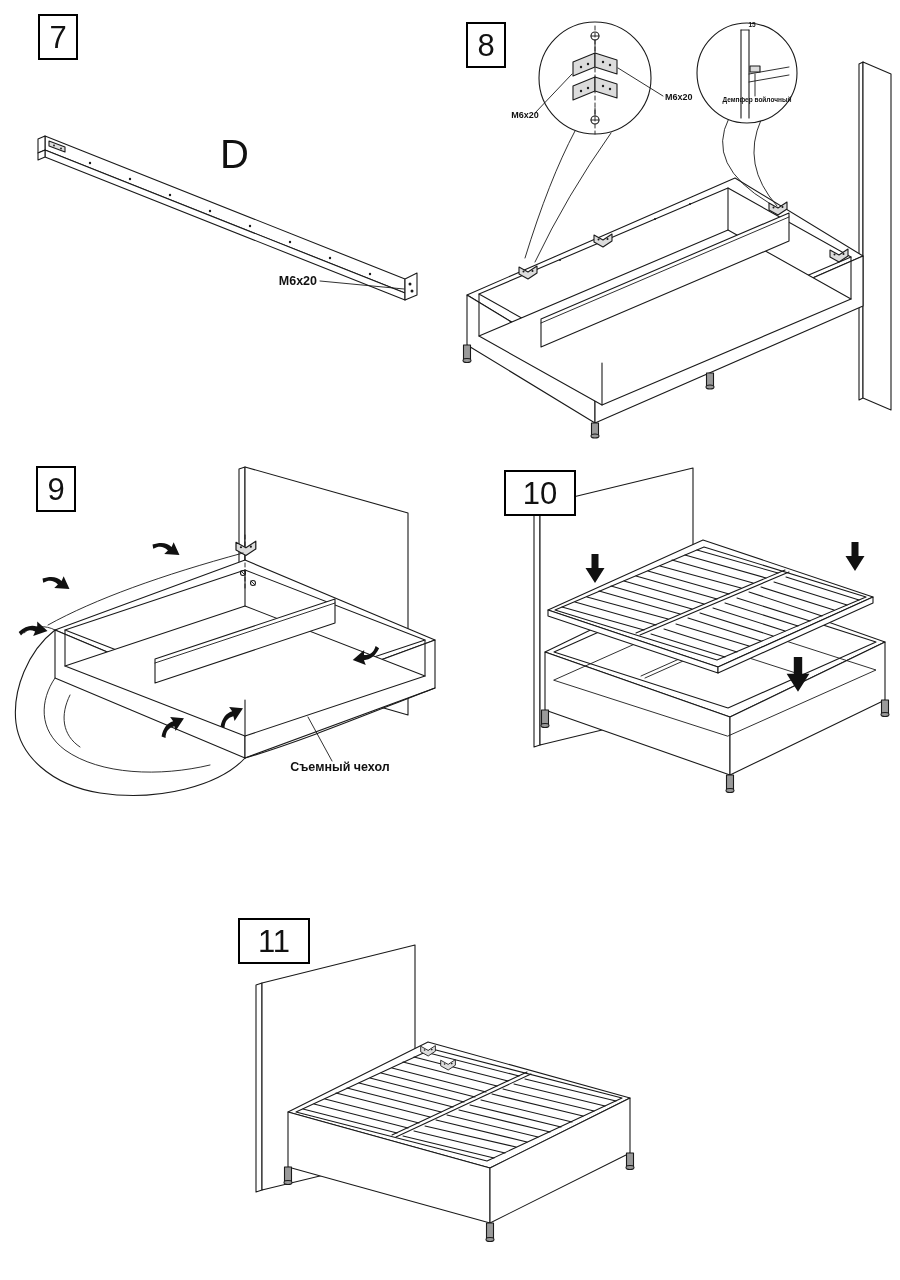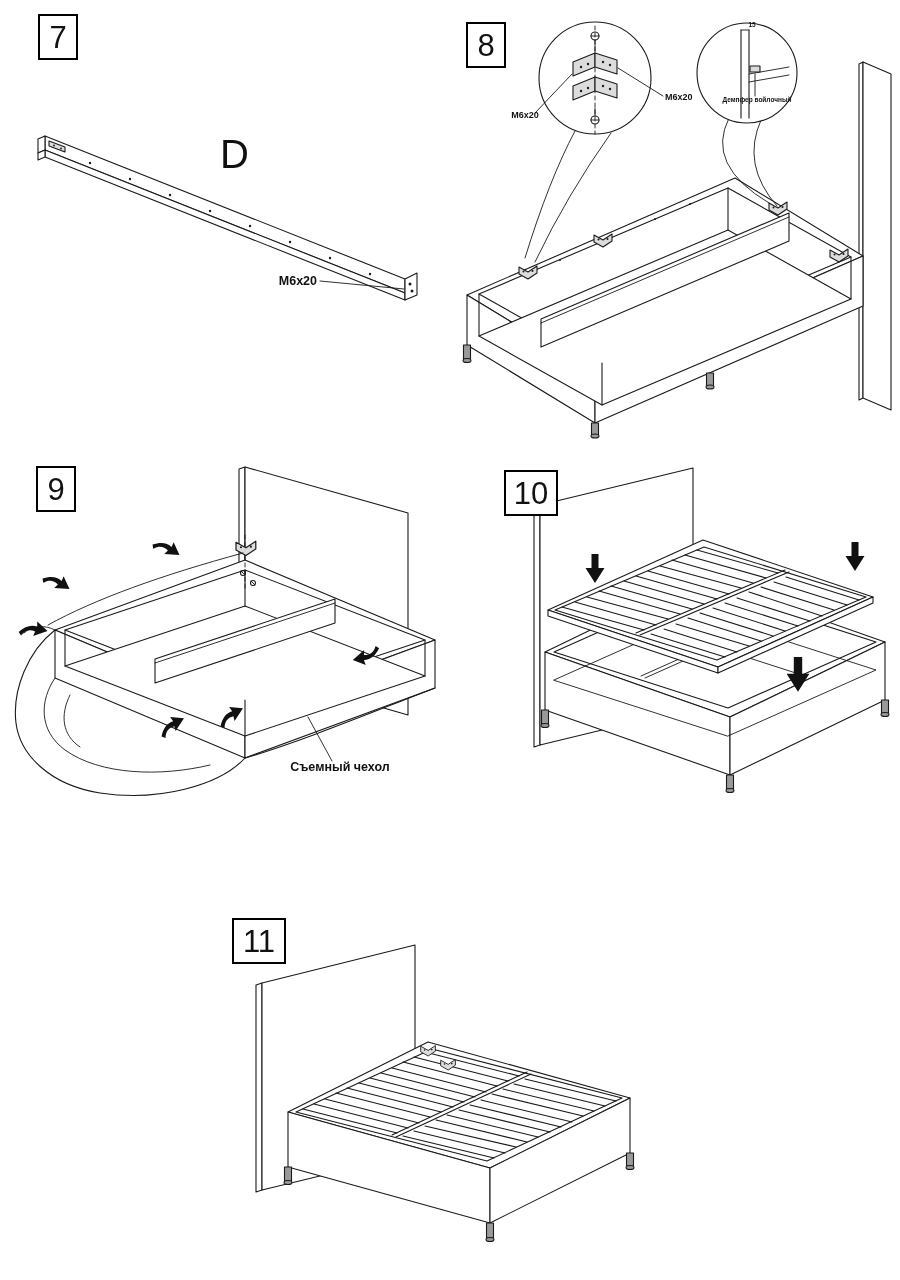--- a/index.html
+++ b/index.html
@@ -13,21 +13,21 @@
   }
   .stepbox {
     position:absolute;
     border:2.5px solid #000;
     background:#fff;
     display:flex; align-items:center; justify-content:center;
     font-size:31px; line-height:1;
     width:40px; height:46px;
     z-index:5;
   }
-  .stepbox.wide { width:54px; }
+  .stepbox.wide { width:72px; }
   svg.draw { position:absolute; overflow:visible; }
   svg.draw line, svg.draw path, svg.draw polygon, svg.draw polyline,
   svg.draw circle, svg.draw ellipse, svg.draw rect {
     fill:none; stroke:#1a1a1a; stroke-width:1.1;
     stroke-linecap:round; stroke-linejoin:round;
   }
   svg.draw .wfill { fill:#ffffff; }
   svg.draw .dark  { fill:#111111; stroke:none; }
   svg.draw .metal { fill:#dcdcdc; }
   svg.draw .leg   { fill:#9a9a9a; }
@@ -40,21 +40,21 @@
   .lbl-tiny  { font-size:6.5px; font-weight:700; }
   .lbl-part  { font-size:40px; font-weight:400; }
 </style>
 </head>
 <body>
 
 <div class="stepbox" style="left:38px; top:14px;">7</div>
 <div class="stepbox" style="left:466px; top:22px;">8</div>
 <div class="stepbox" style="left:36px; top:466px;">9</div>
 <div class="stepbox wide" style="left:504px; top:470px;">10</div>
-<div class="stepbox wide" style="left:232px; top:918px;text-align:right;">11</div>
+<div class="stepbox wide" style="left:238px; top:918px;text-align:right;">11</div>
 
 <svg class="draw" style="left:20px; top:90px;" width="430" height="220" viewBox="0 0 430 220">
   <text class="lbl-part" x="200" y="78">D</text>
   <g>
     <polygon class="wfill" points="25,46 385,189 385,203 25,60"></polygon>
     <polygon class="wfill" points="25,60 385,203 385,210 25,67"></polygon>
     <polygon class="wfill" points="18,49 25,46 25,60 18,63"></polygon>
     <polygon class="wfill" points="18,63 25,60 25,67 18,70"></polygon>
     <polygon class="wfill" points="385,189 397,183 397,205 385,210"></polygon>
     <circle class="dot" cx="390" cy="194" r="1.5"></circle>

